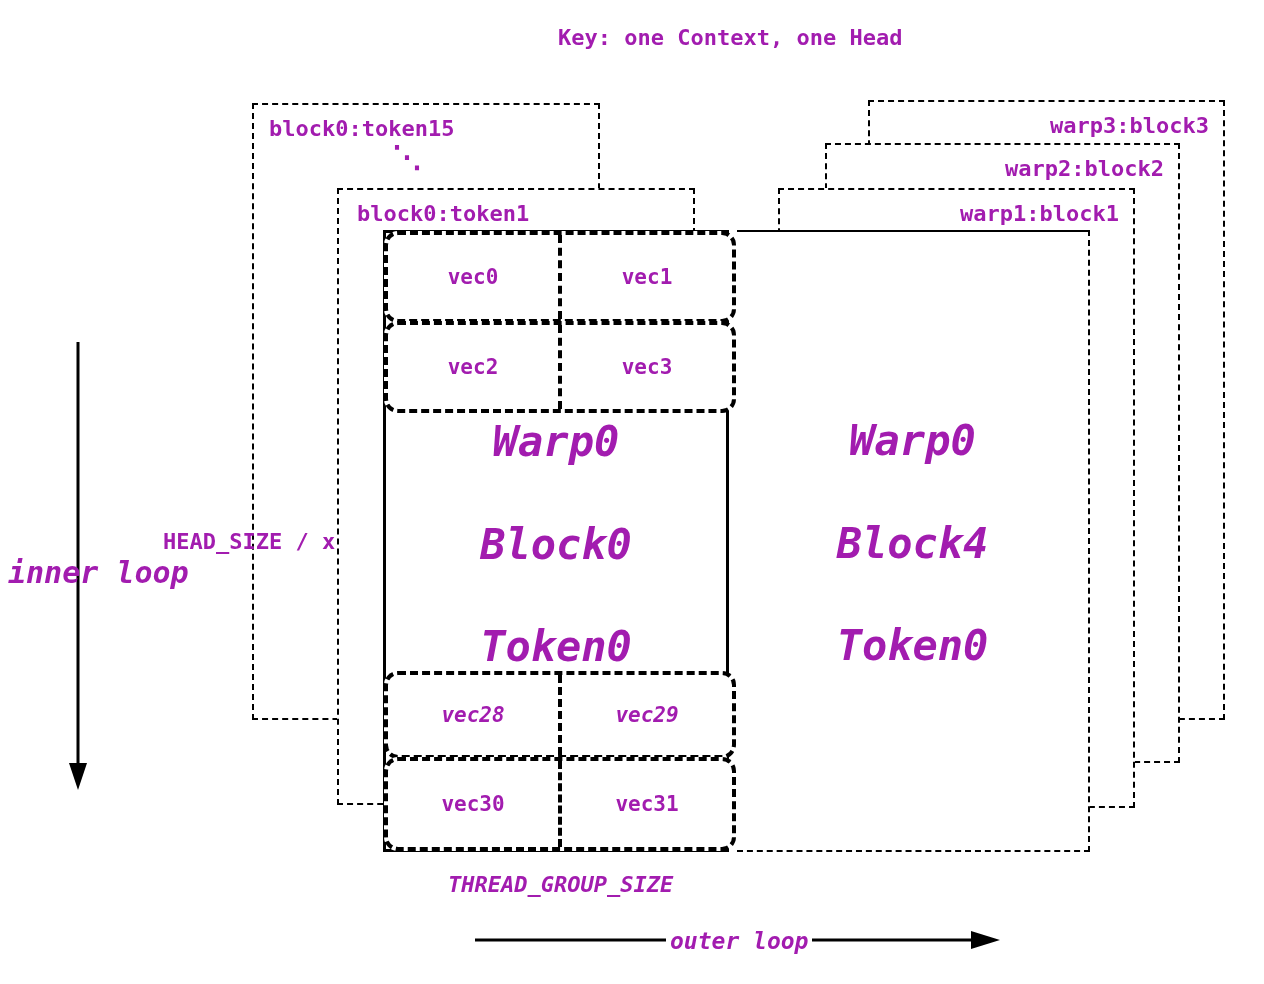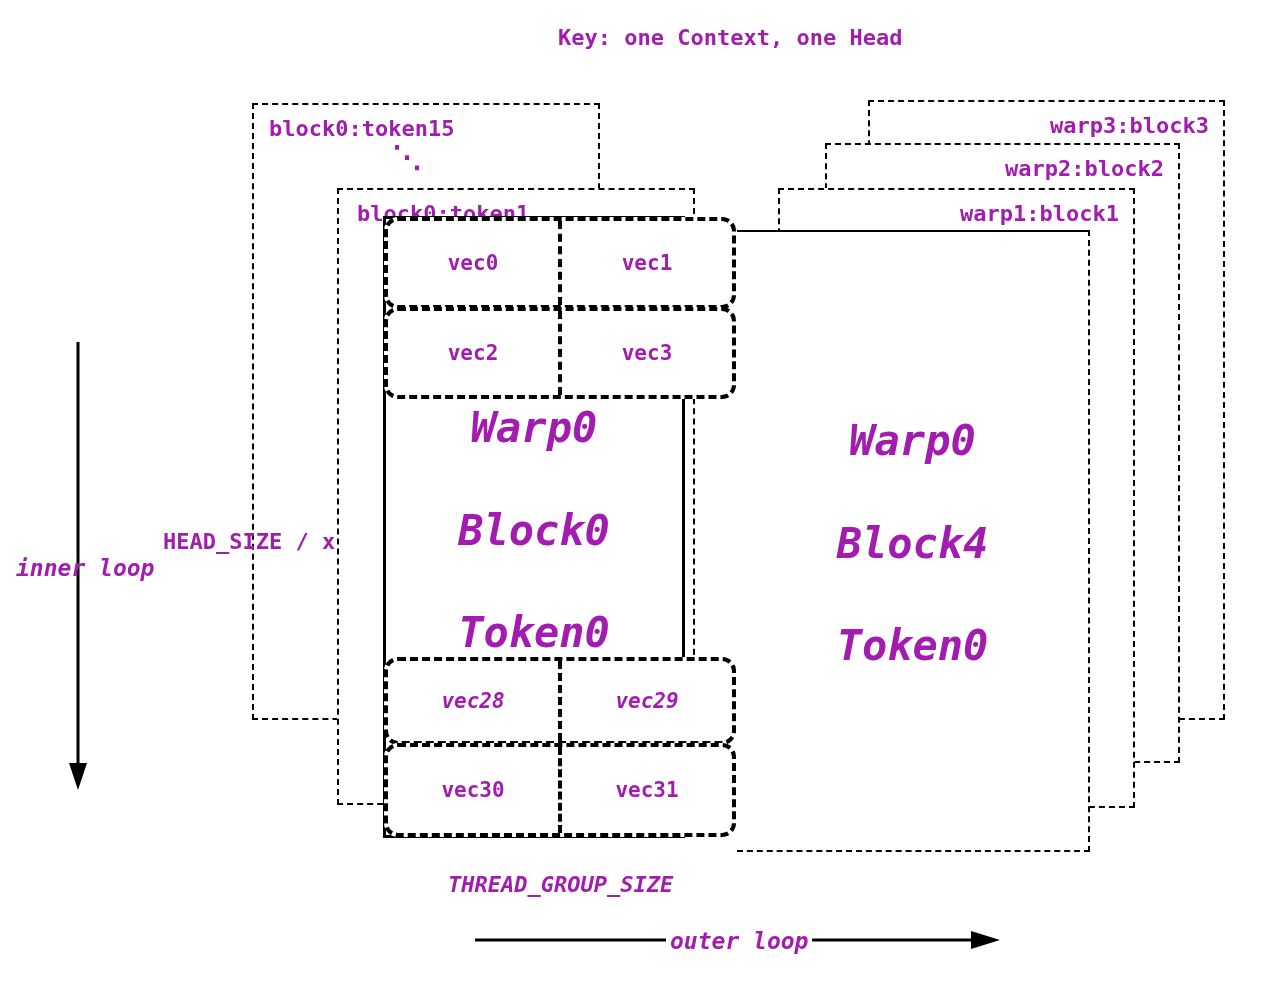--- a/index.html
+++ b/index.html
@@ -29,22 +29,22 @@
     border: 2px dashed #000;
     background: #ffffff;
     box-sizing: border-box;
   }
   .corner-label {
     position: absolute;
     top: 12px;
   }
   .main-block {
     position: absolute;
-    left: 383px; top: 216px;
-    width: 302px; height: 622px;
+    left: 383px; top: 230px;
+    width: 346px; height: 622px;
     border: 3px solid #000;
     background: #ffffff;
     box-sizing: border-box;
   }
   .right-block {
     position: absolute;
     left: 737px; top: 230px;
     width: 353px; height: 622px;
     background: #ffffff;
     box-sizing: border-box;
@@ -154,18 +154,18 @@
     </div>
   </div>
 
   <svg class="abs" style="left:0; top:0; pointer-events:none;" width="1264" height="984">
     <line x1="78" y1="342" x2="78" y2="768" stroke="#000" stroke-width="3"></line>
     <polygon points="78,790 69,763 87,763" fill="#000"></polygon>
     <line x1="475" y1="940" x2="976" y2="940" stroke="#000" stroke-width="3"></line>
     <polygon points="1000,940 971,931 971,949" fill="#000"></polygon>
   </svg>
 
-  <div class="abs lbl ital" style="left:16px; top:556px; font-size:23px;">inner loop</div>
+  <div class="abs lbl ital" style="left:8px; top:556px; font-size:30px;">inner loop</div>
   <div class="abs lbl" style="left:163px; top:530px;">HEAD_SIZE / x</div>
   <div class="abs lbl" style="left:448px; top:873px;font-style:italic;">THREAD_GROUP_SIZE</div>
   <div class="abs lbl ital bg-white" style="left:666px; top:929px; font-size:23px;">outer loop</div>
 
 </div>
 
 </body></html>

